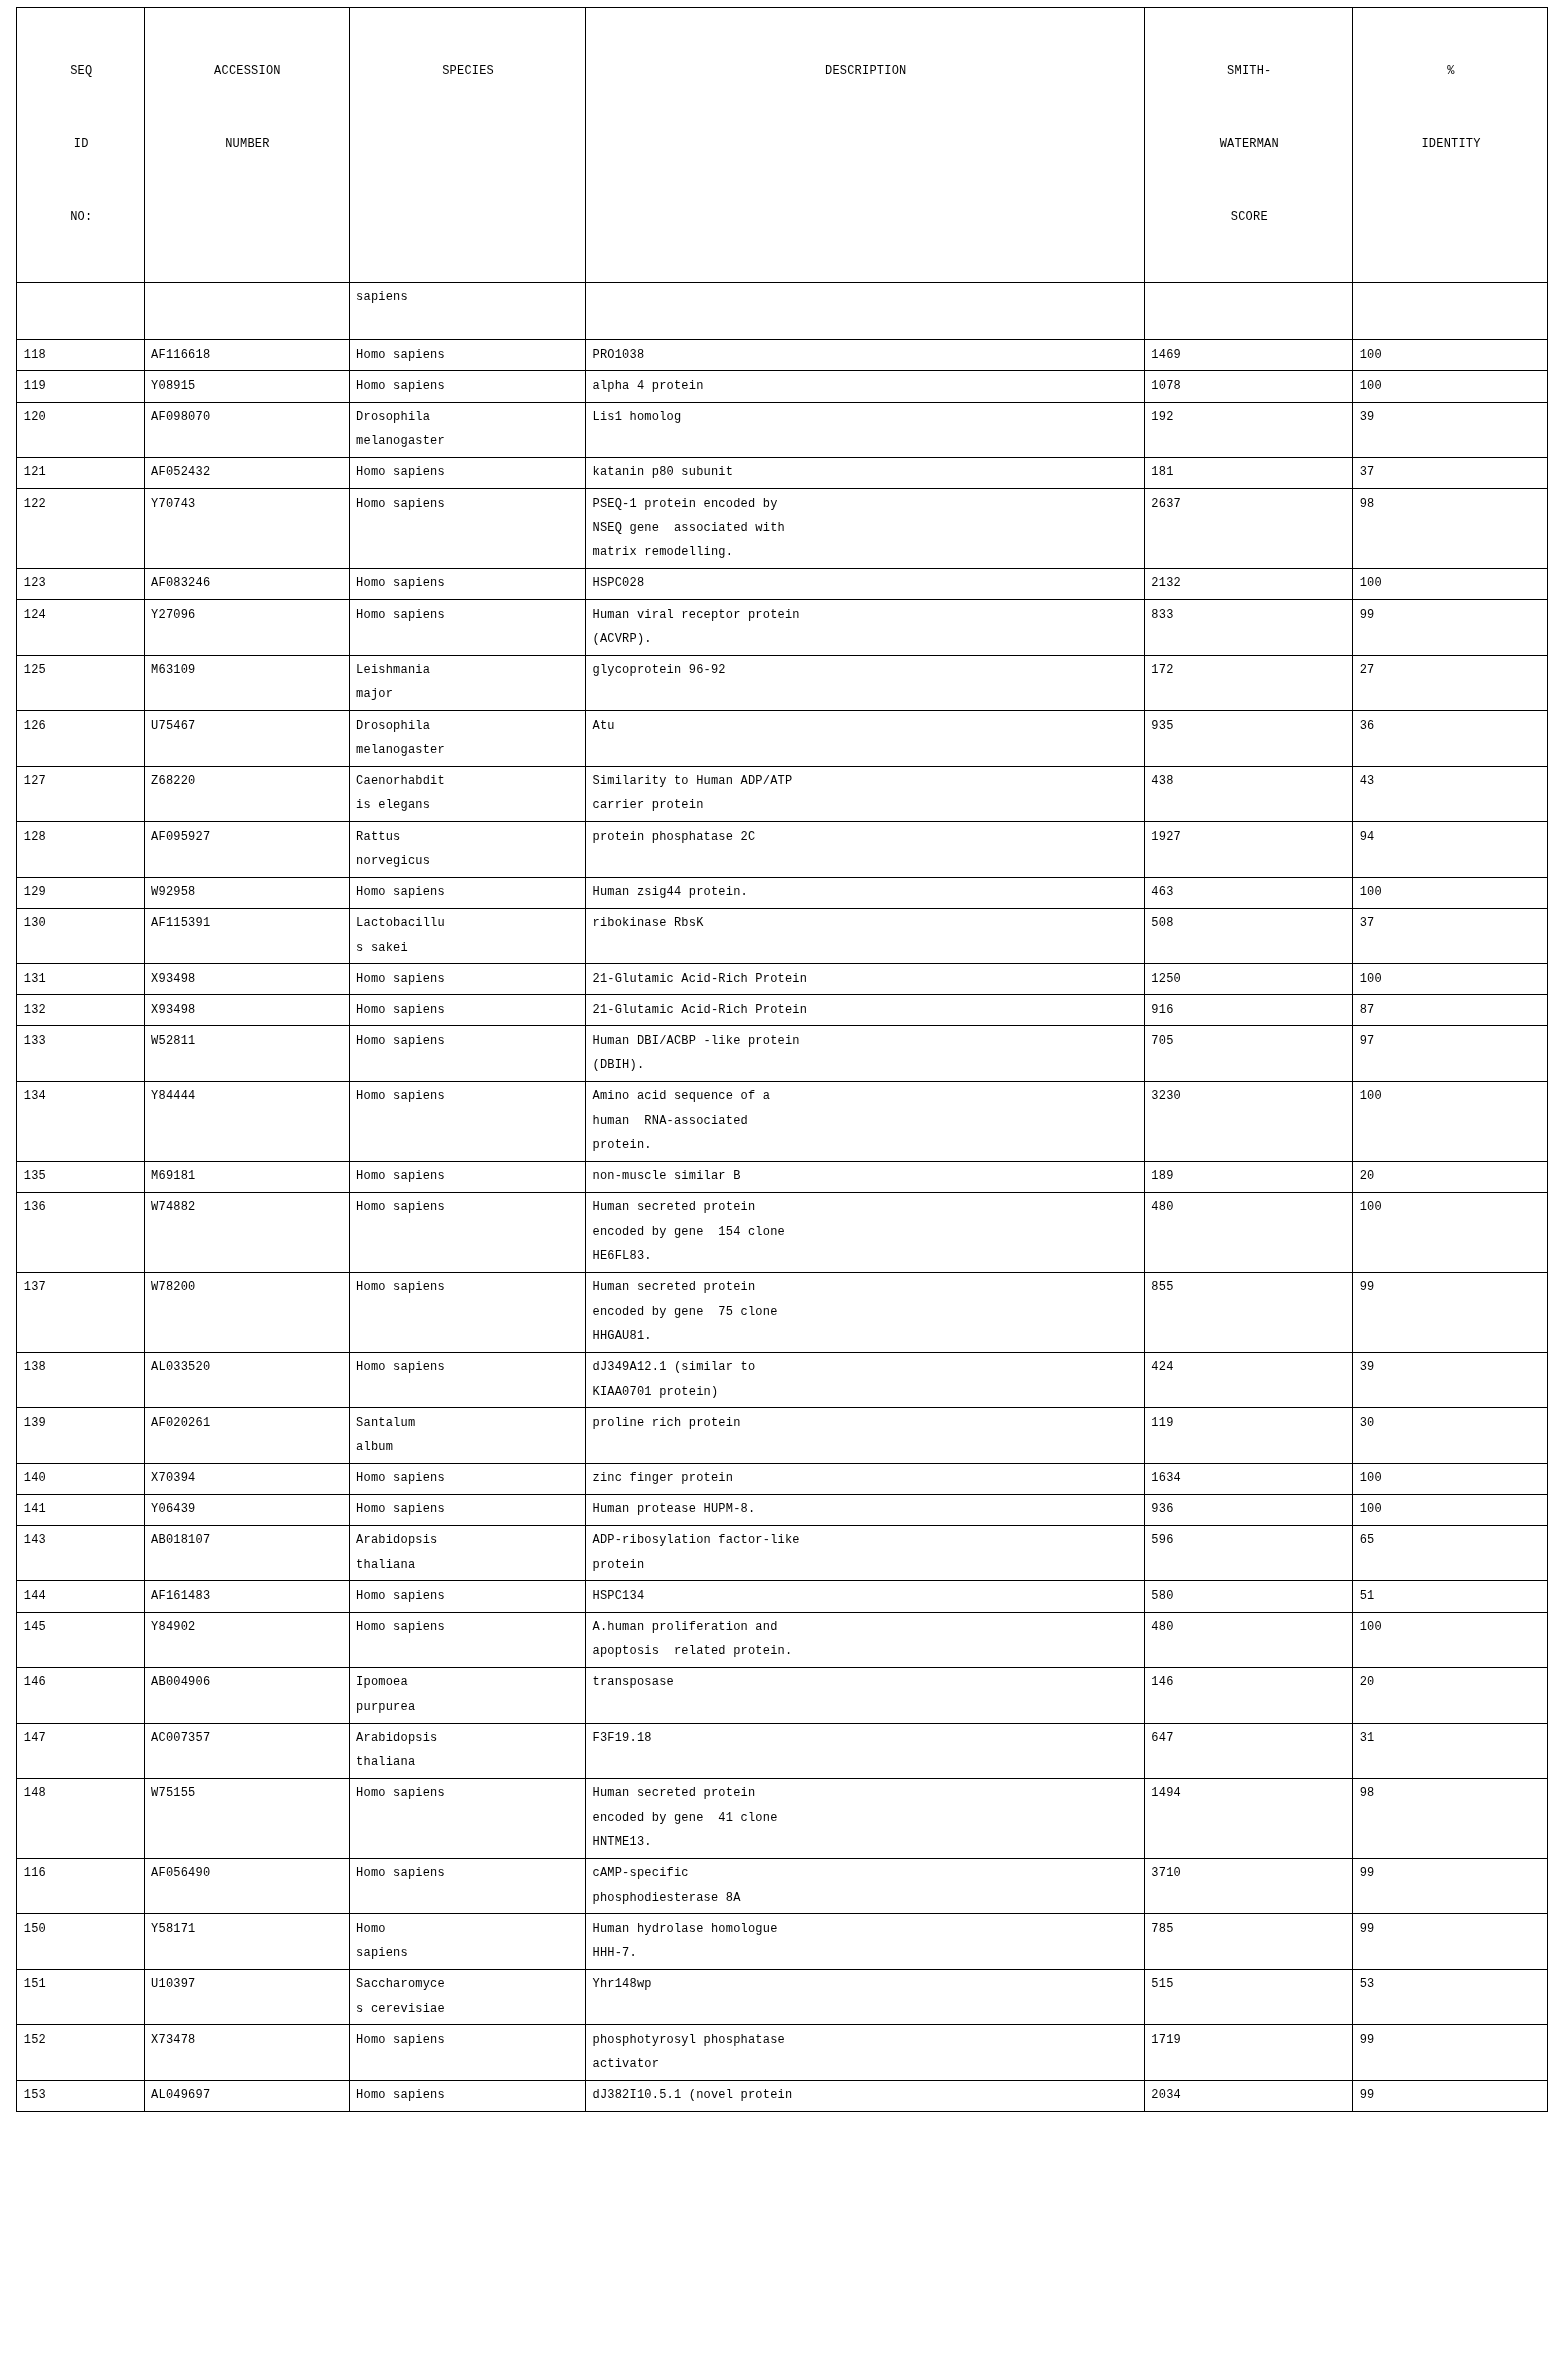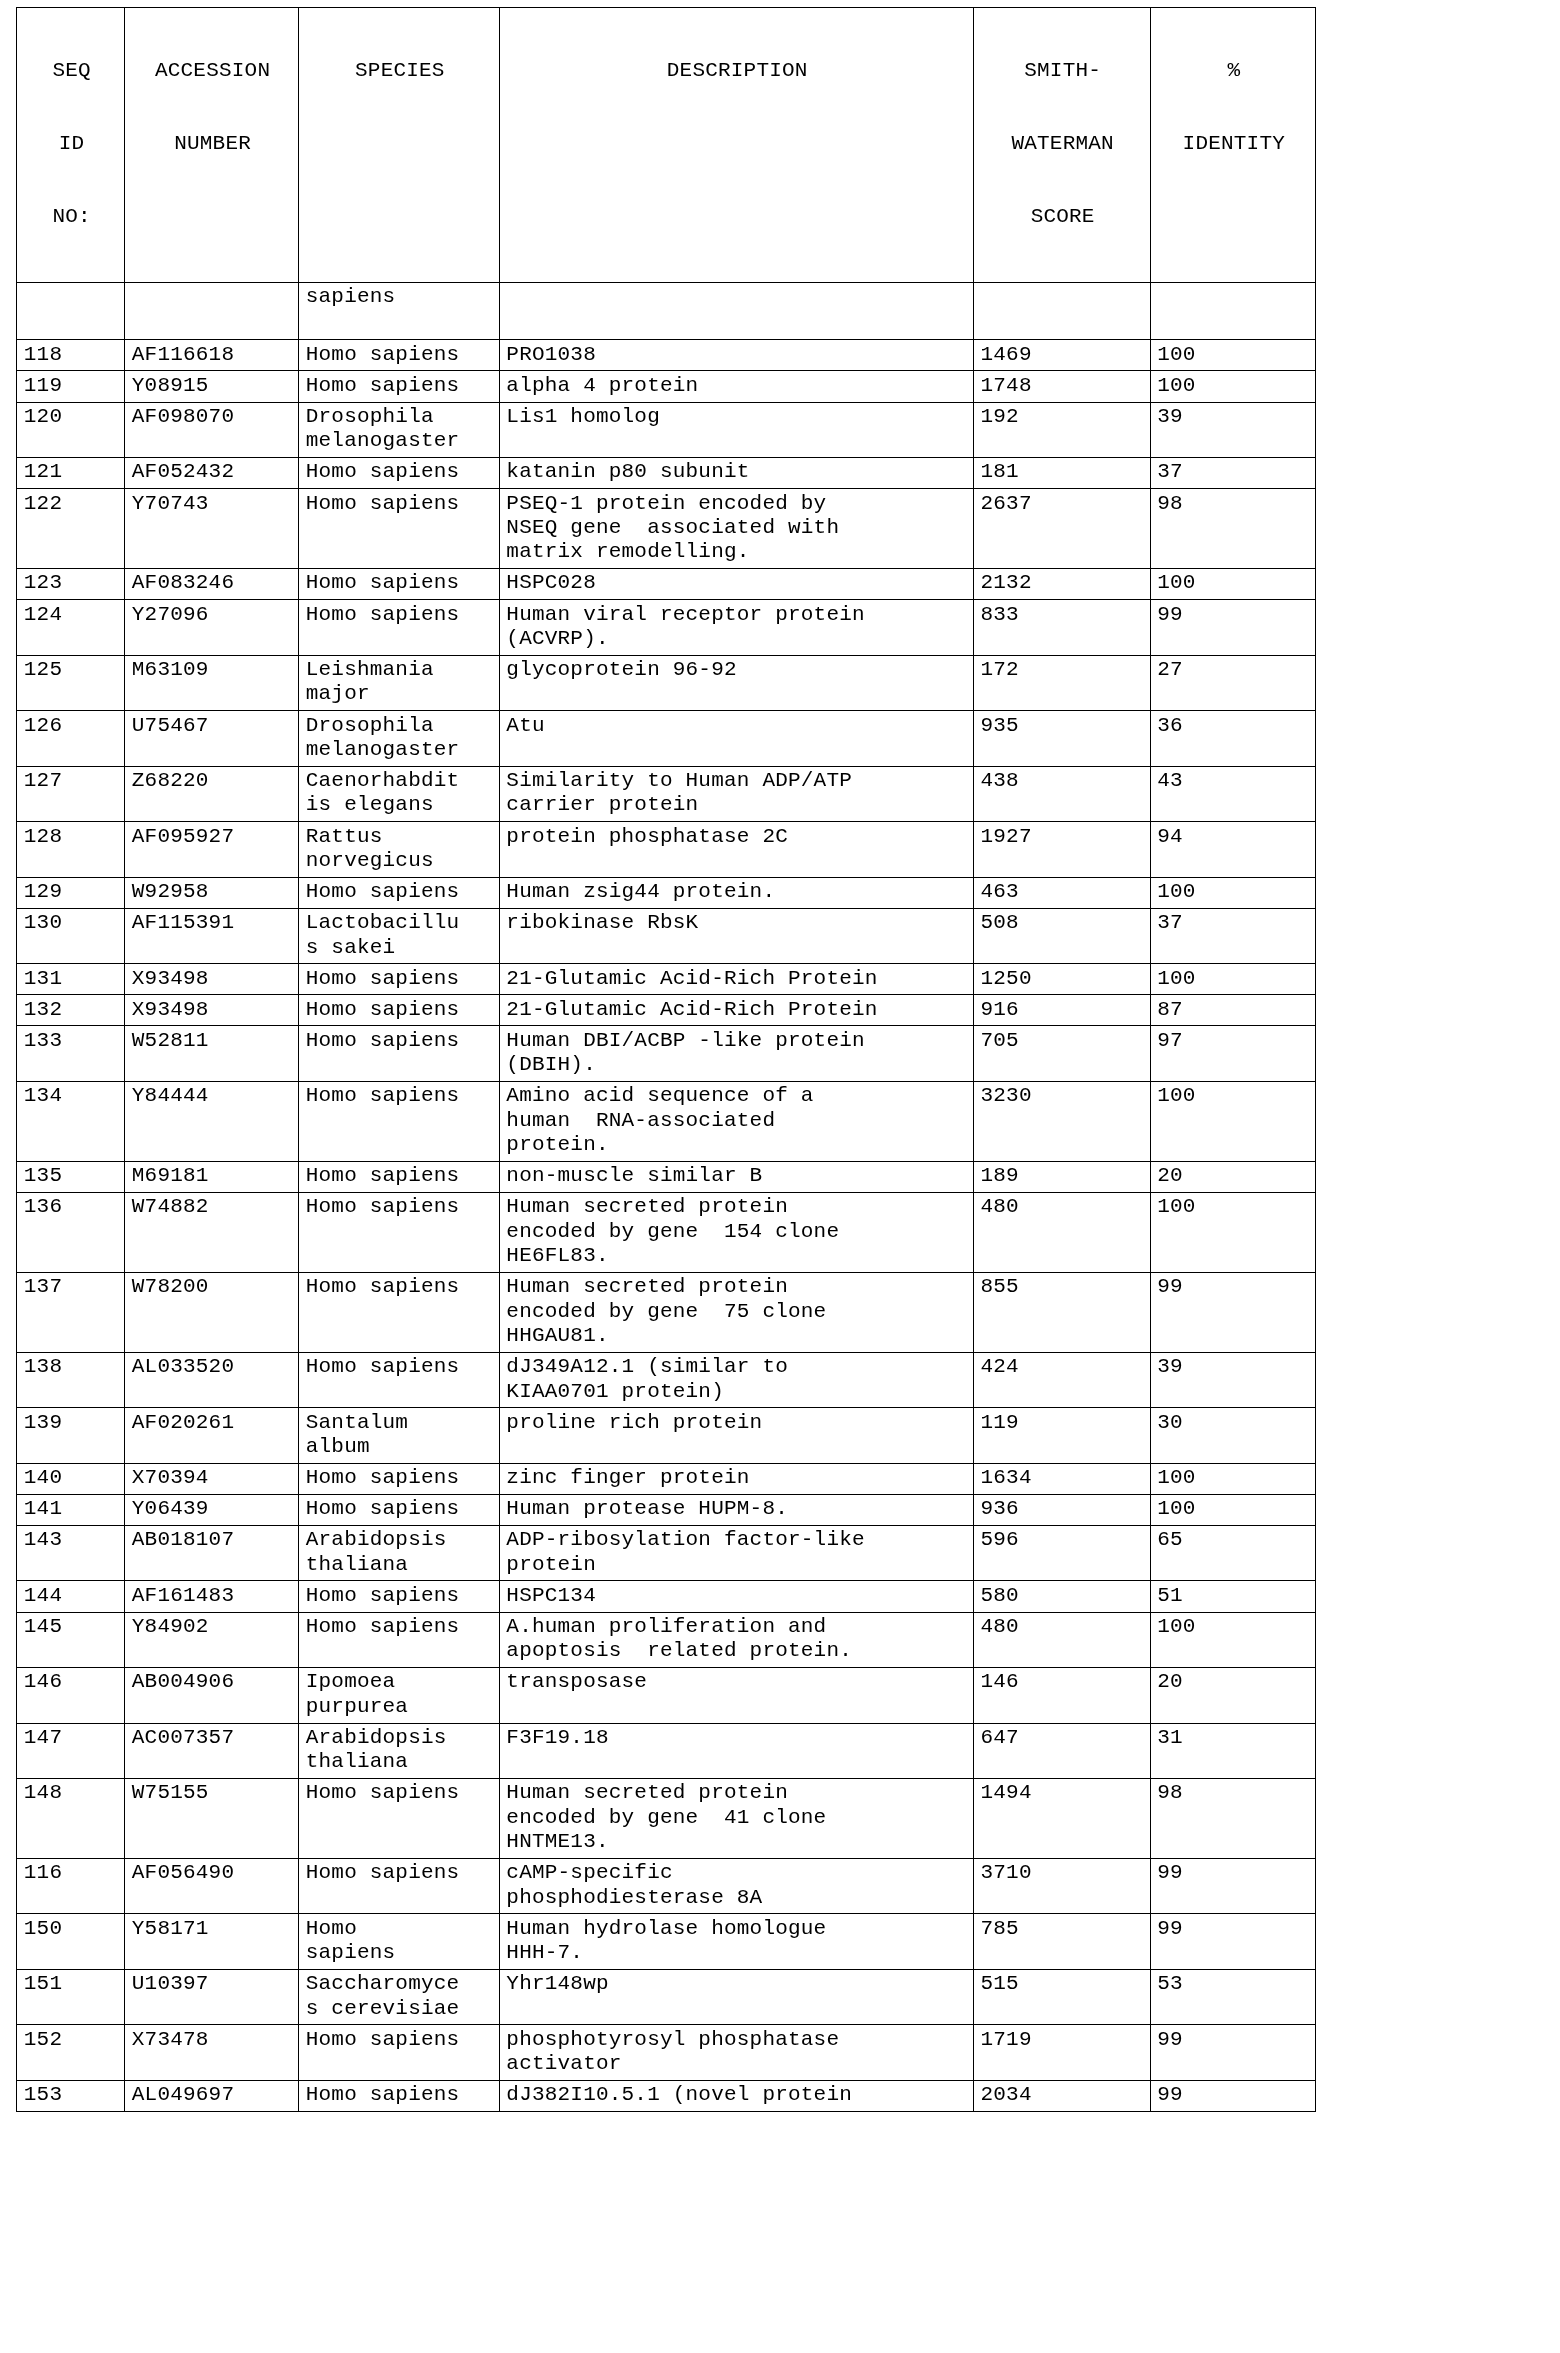--- a/index.html
+++ b/index.html
@@ -16,23 +16,23 @@
   }
   #sheet {
     position: relative;
     width: 1560px;
     height: 2354px;
     box-sizing: border-box;
     padding: 6.5px 13px 4.9px 16.3px;
   }
   table.seq-table {
     border-collapse: collapse;
-    width: 1300px;
+    width: 1532px;
     table-layout: fixed;
-    font-size: 21px;
+    font-size: 12px;
     line-height: 24.4px;
   }
   table.seq-table td,
   table.seq-table th {
     border: 1.3px solid #000000;
     vertical-align: top;
     padding: 2.4px 4.9px 3.3px 6.5px;
     font-weight: normal;
     letter-spacing: 0.2px;
     white-space: pre-wrap;
@@ -115,21 +115,21 @@
           <td class="cell-spe">Homo sapiens</td>
           <td class="cell-desc">PRO1038</td>
           <td class="cell-score">1469</td>
           <td class="cell-ident">100</td>
         </tr>
         <tr>
           <td class="cell-seq">119</td>
           <td class="cell-acc">Y08915</td>
           <td class="cell-spe">Homo sapiens</td>
           <td class="cell-desc">alpha 4 protein</td>
-          <td class="cell-score">1748</td>
+          <td class="cell-score">1078</td>
           <td class="cell-ident">100</td>
         </tr>
         <tr>
           <td class="cell-seq">120</td>
           <td class="cell-acc">AF098070</td>
           <td class="cell-spe">Drosophila
 melanogaster</td>
           <td class="cell-desc">Lis1 homolog</td>
           <td class="cell-score">192</td>
           <td class="cell-ident">39</td>

